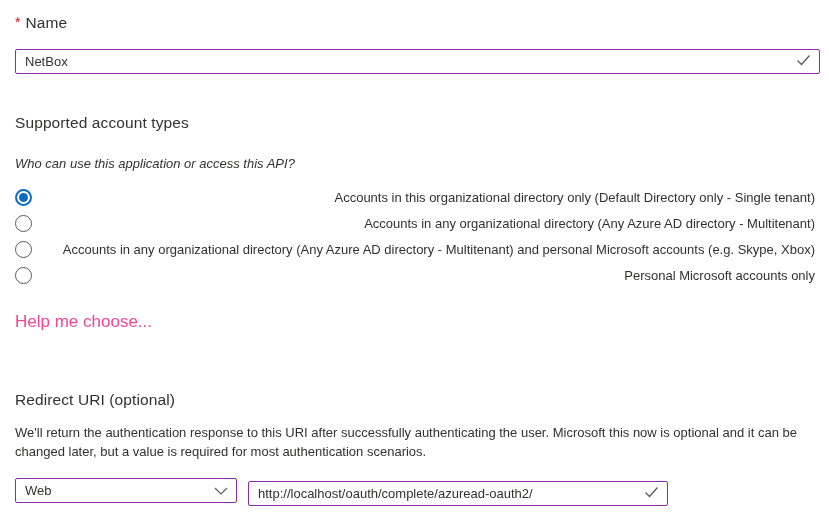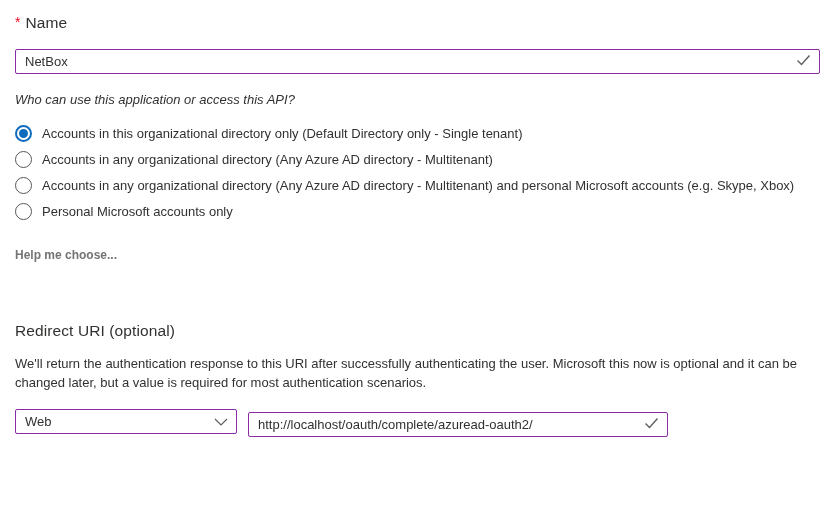--- a/index.html
+++ b/index.html
@@ -62,20 +62,21 @@
 
   .sat-heading      { margin-top: 46px; }
   .sat-question     { margin-top: 22px; font-size: 13px; font-style: italic; }
   .radio-group      { margin-top: 11px; }
 
   .radio-row {
     display: flex;
     align-items: center;
     height: 26px;
     cursor: pointer;
+    justify-content: space-between;
   }
   .radio-circle {
     position: relative;
     width: 17px; height: 17px;
     border: 1px solid #585858;
     border-radius: 50%;
     flex: 0 0 17px;
     background: #fff;
   }
   .radio-row.selected .radio-circle { border: 2px solid #0f6cbd; }
@@ -91,25 +92,24 @@
   .radio-row.selected .radio-dot { display: block; }
   .radio-label {
     margin-left: 10px;
     font-size: 13px;
     color: #323130;
   }
 
   .help-link {
     display: inline-block;
     margin-top: 24px;
-    font-size: 12px;
-    color: #737373;
+    font-size: 17px;
+    color: #ec4899;
     text-decoration: none;
     cursor: pointer;
-    font-weight: bold;
   }
 
   .ruri-heading { margin-top: 59px; }
   .ruri-desc    { margin-top: 14px; width: 800px; }
 
   
   .uri-row {
     margin-top: 17px;
     display: flex;
     align-items: center;
@@ -151,20 +151,21 @@
 
 
   <div class="input-wrap full name-input-row">
     <input class="text-input" type="text" value="NetBox" style="">
     <svg class="valid-check" viewBox="0 0 15 13">
         <path d="M1.5 6.5 L5.5 10.5 L13.5 1.5" fill="none" stroke="#605e5c" stroke-width="1.4"></path>
       </svg>
   </div>
 
   
+  <div class="section-heading sat-heading">Supported account types</div>
 
   <div class="desc sat-question">Who can use this application or access this API?</div>
 
   <div class="radio-group">
     <div class="radio-row selected">
       <span class="radio-circle">
           <span class="radio-dot"></span>
         </span>
       <span class="radio-label">Accounts in this organizational directory only (Default Directory only - Single tenant)</span>
     </div>

